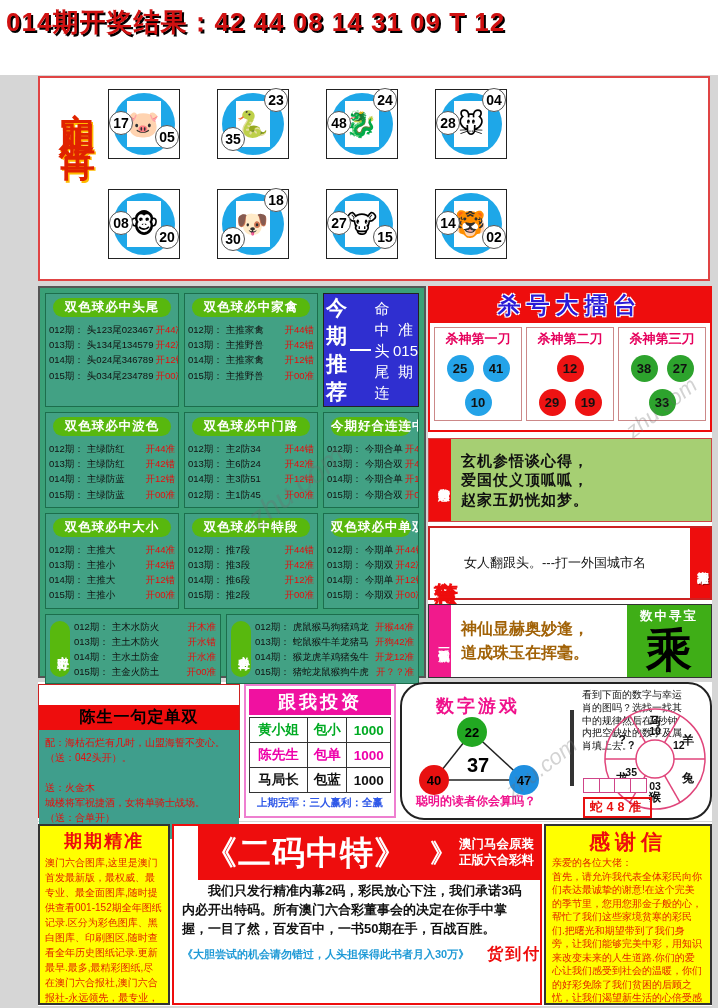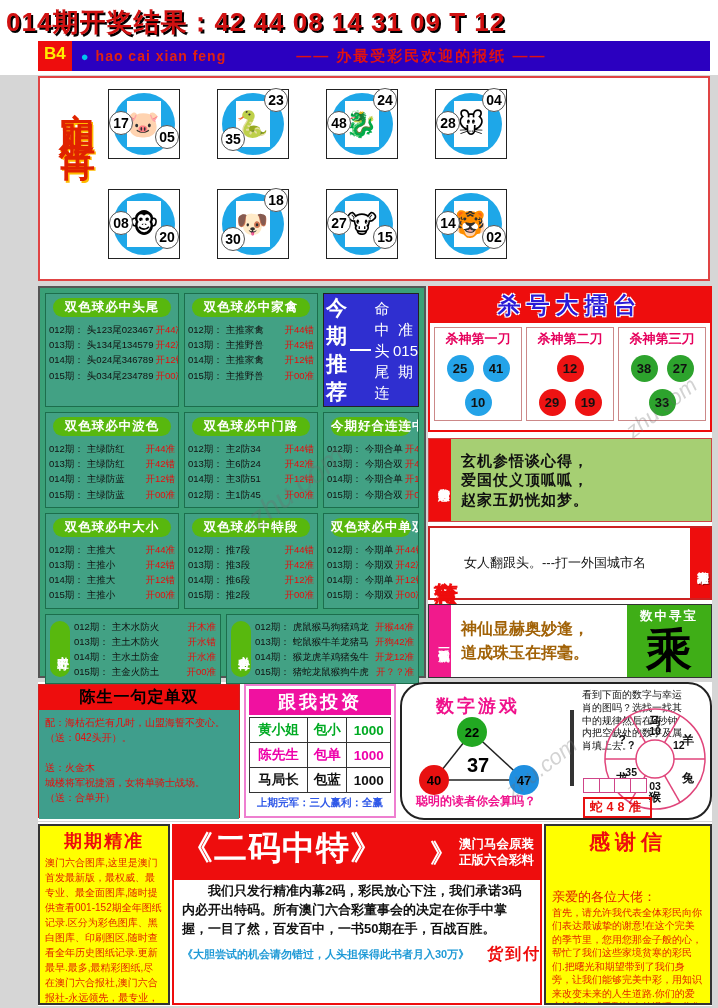--- a/index.html
+++ b/index.html
@@ -97,21 +97,21 @@
   .mtext { flex:1; display:flex; flex-direction:column; justify-content:center; padding-left:10px; }
   .mline { font-size:16px; font-weight:bold; color:#a16207; line-height:1.5; }
   .treasure { width:84px; background:#3fae17; display:flex; flex-direction:column; }
   .t-title { font-size:12.5px; font-weight:bold; color:#fff; text-align:center; letter-spacing:2px;
     padding:3px 0 0; }
   .t-char { flex:1; font-size:46px; font-weight:bold; color:#000; text-align:center; line-height:1.1; }
 
   
   .chen { position:absolute; left:38px; top:684px; width:202px; height:134px; border:1px solid #cc2222; }
   .chead { background:#ee0d0d; color:#000; font-weight:bold; font-size:16px; text-align:center;
-    padding:2px 9px; letter-spacing:1px; }
+    padding:2px 9px; letter-spacing:1px;margin-top:20px; }
   .cbody { background:#3f9e8c; height:109px; padding:5px 6px; font-size:10px; color:#e80c0c;
     line-height:1.5; }
   .chen-line { min-height:15px; white-space:nowrap; }
   .invest { position:absolute; left:244px; top:684px; width:152px; height:134px;
     border:2px solid #ee7fd0; background:#fff; padding:3px; }
   .ihead { background:#f011a0; color:#fff; font-size:18px; font-weight:bold; text-align:center;
     letter-spacing:3px; padding:1px 0; }
   .itable { width:100%; border-collapse:collapse; margin-top:2px; }
   .itable td { border:1.5px solid #333; font-size:13.5px; font-weight:bold; text-align:center;
     padding:3px 0; }
@@ -133,61 +133,55 @@
   .gstamp { position:absolute; left:181px; top:113px; border:2px solid #e81111; color:#e81111;
     font-size:12.5px; font-weight:bold; padding:0 5px; letter-spacing:4px; }
 
   
   .precise { position:absolute; left:38px; top:824px; width:132px; height:181px; background:#ffff00;
     border:2px solid #333; padding:3px 5px; overflow:hidden; }
   .ptitle { color:#ee0d0d; font-size:18px; font-weight:bold; text-align:center; letter-spacing:2px; }
   .ptext { color:#e22200; font-size:10px; line-height:1.5; margin-top:2px; }
   .twocode { position:absolute; left:172px; top:824px; width:370px; height:181px; background:#fff;
     border:2px solid #ee0d0d; overflow:hidden; }
-  .tc-head { background:#ee0d0d; height:54px; display:flex; padding:0 6px; }
+  .tc-head { background:#ee0d0d; height:54px; display:flex; align-items:center; padding:0 6px;margin-left:24px; }
   .tc-title { color:#fff; font-size:33px; font-weight:bold; letter-spacing:1px; white-space:nowrap; }
   .tc-corner { margin-left:auto; display:flex; align-items:center; }
   .tc-arrow { font-size:26px; color:#fff; font-weight:bold; margin-right:3px; }
   .tc-clines { font-size:12.5px; color:#fff; font-weight:bold; line-height:1.25; white-space:nowrap; }
   .tc-line1 { color:#ee0d0d; font-weight:bold; font-size:16.5px; padding:3px 8px 0; white-space:nowrap; }
   .tc-hl { background:#ffee00; }
   .tc-para { font-size:13px; font-weight:bold; color:#111; line-height:1.45; text-indent:2em;
     padding:2px 8px 0; }
   .tc-bottom { display:flex; align-items:center; padding:5px 8px 0; }
   .tc-blue { color:#1e9ad6; font-size:11px; font-weight:bold; white-space:nowrap; }
   .tc-cod { color:#ee0d0d; font-size:16px; font-weight:bold; margin-left:18px; letter-spacing:2px;
     white-space:nowrap; }
   .thanks { position:absolute; left:544px; top:824px; width:168px; height:181px; background:#ffff00;
     border:2px solid #333; padding:2px 6px; overflow:hidden; }
   .th-title { color:#ee0d0d; font-size:21px; font-weight:bold; text-align:center; letter-spacing:5px; }
-  .th-sal { color:#e22200; font-size:13px; line-height:1.35;margin-top:32px; }
+  .th-sal { color:#e22200; font-size:10px; line-height:1.35; }
   .th-body { color:#e22200; font-size:10px; line-height:1.35; }
 
   .wm { position:absolute; color:rgba(110,110,110,0.3); font-size:30px; font-style:italic;
     transform:rotate(-38deg); pointer-events:none; z-index:5; }
   .wm1 { left:240px; top:470px; } .wm2 { left:620px; top:395px; font-size:22px; }
   .wm3 { left:500px; top:755px; font-size:22px; }
 </style>
 </head>
 <body>
 
 <div class="page">
   <div class="bgw bg-top"></div>
   <div class="bgw bg-right"></div>
   <div class="bgw bg-mid"></div>
   <div class="bgw bg-bot"></div>
 
   <div class="result-line">014期开奖结果：42 44 08 14 31 09 T 12</div>
 
-  <div class="banner">
-    <span class="b4">B4</span>
-    <span class="dot">●</span>
-    <span class="pinyin">hao cai xian feng</span>
-    <span class="slogan">—— 办最受彩民欢迎的报纸 ——</span>
-  </div>
 
   <div class="zsec">
     <div class="ztitle">定胆生肖</div>
     <div class="zgrid" id="zgrid">
         <div class="zcell">
           <div class="zcirc"></div>
           <div class="zsq">🐷</div>
           <div class="bub ml">17</div>
           <div class="bub br">05</div>
         </div>

